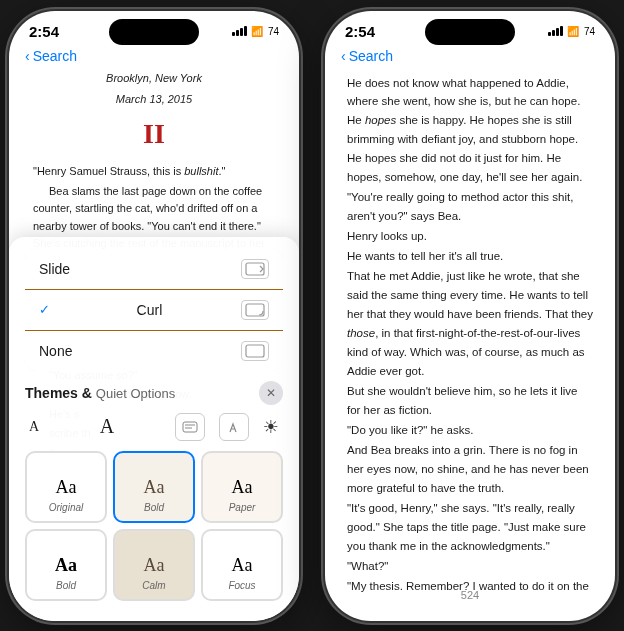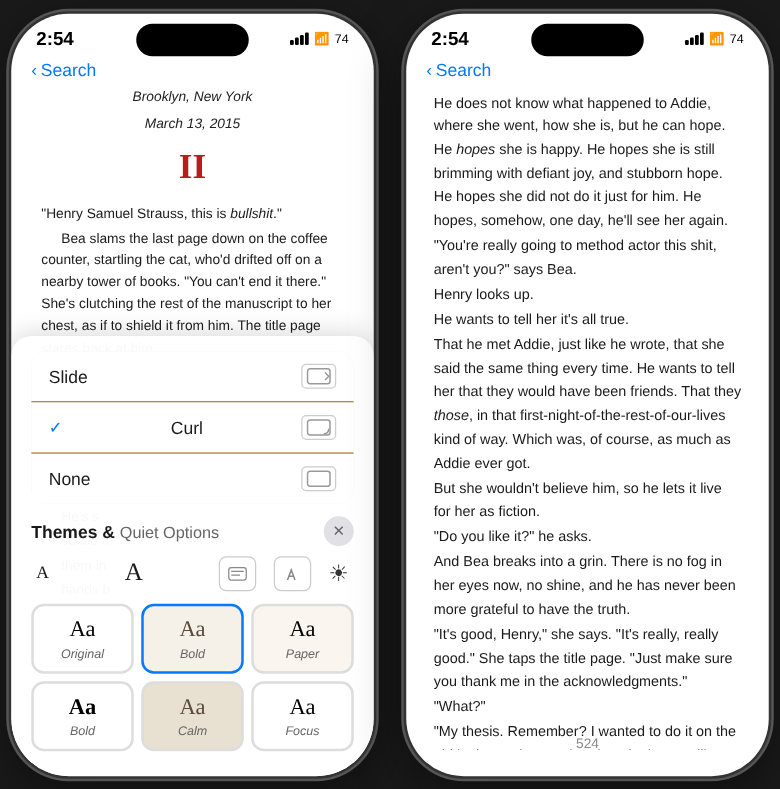--- a/index.html
+++ b/index.html
@@ -279,20 +279,21 @@
       flex-direction: column;
       align-items: center;
       gap: 4px;
       border: 2px solid transparent;
     }
 
     .theme-sample {
       font-size: 18px;
       font-weight: 500;
       font-family: Georgia, serif;
+      margin-top: 16px;
     }
 
     .theme-label {
       font-size: 10px;
       color: #666;
       font-style: italic;
     }
 
     .theme-original {
       background: #fff;

